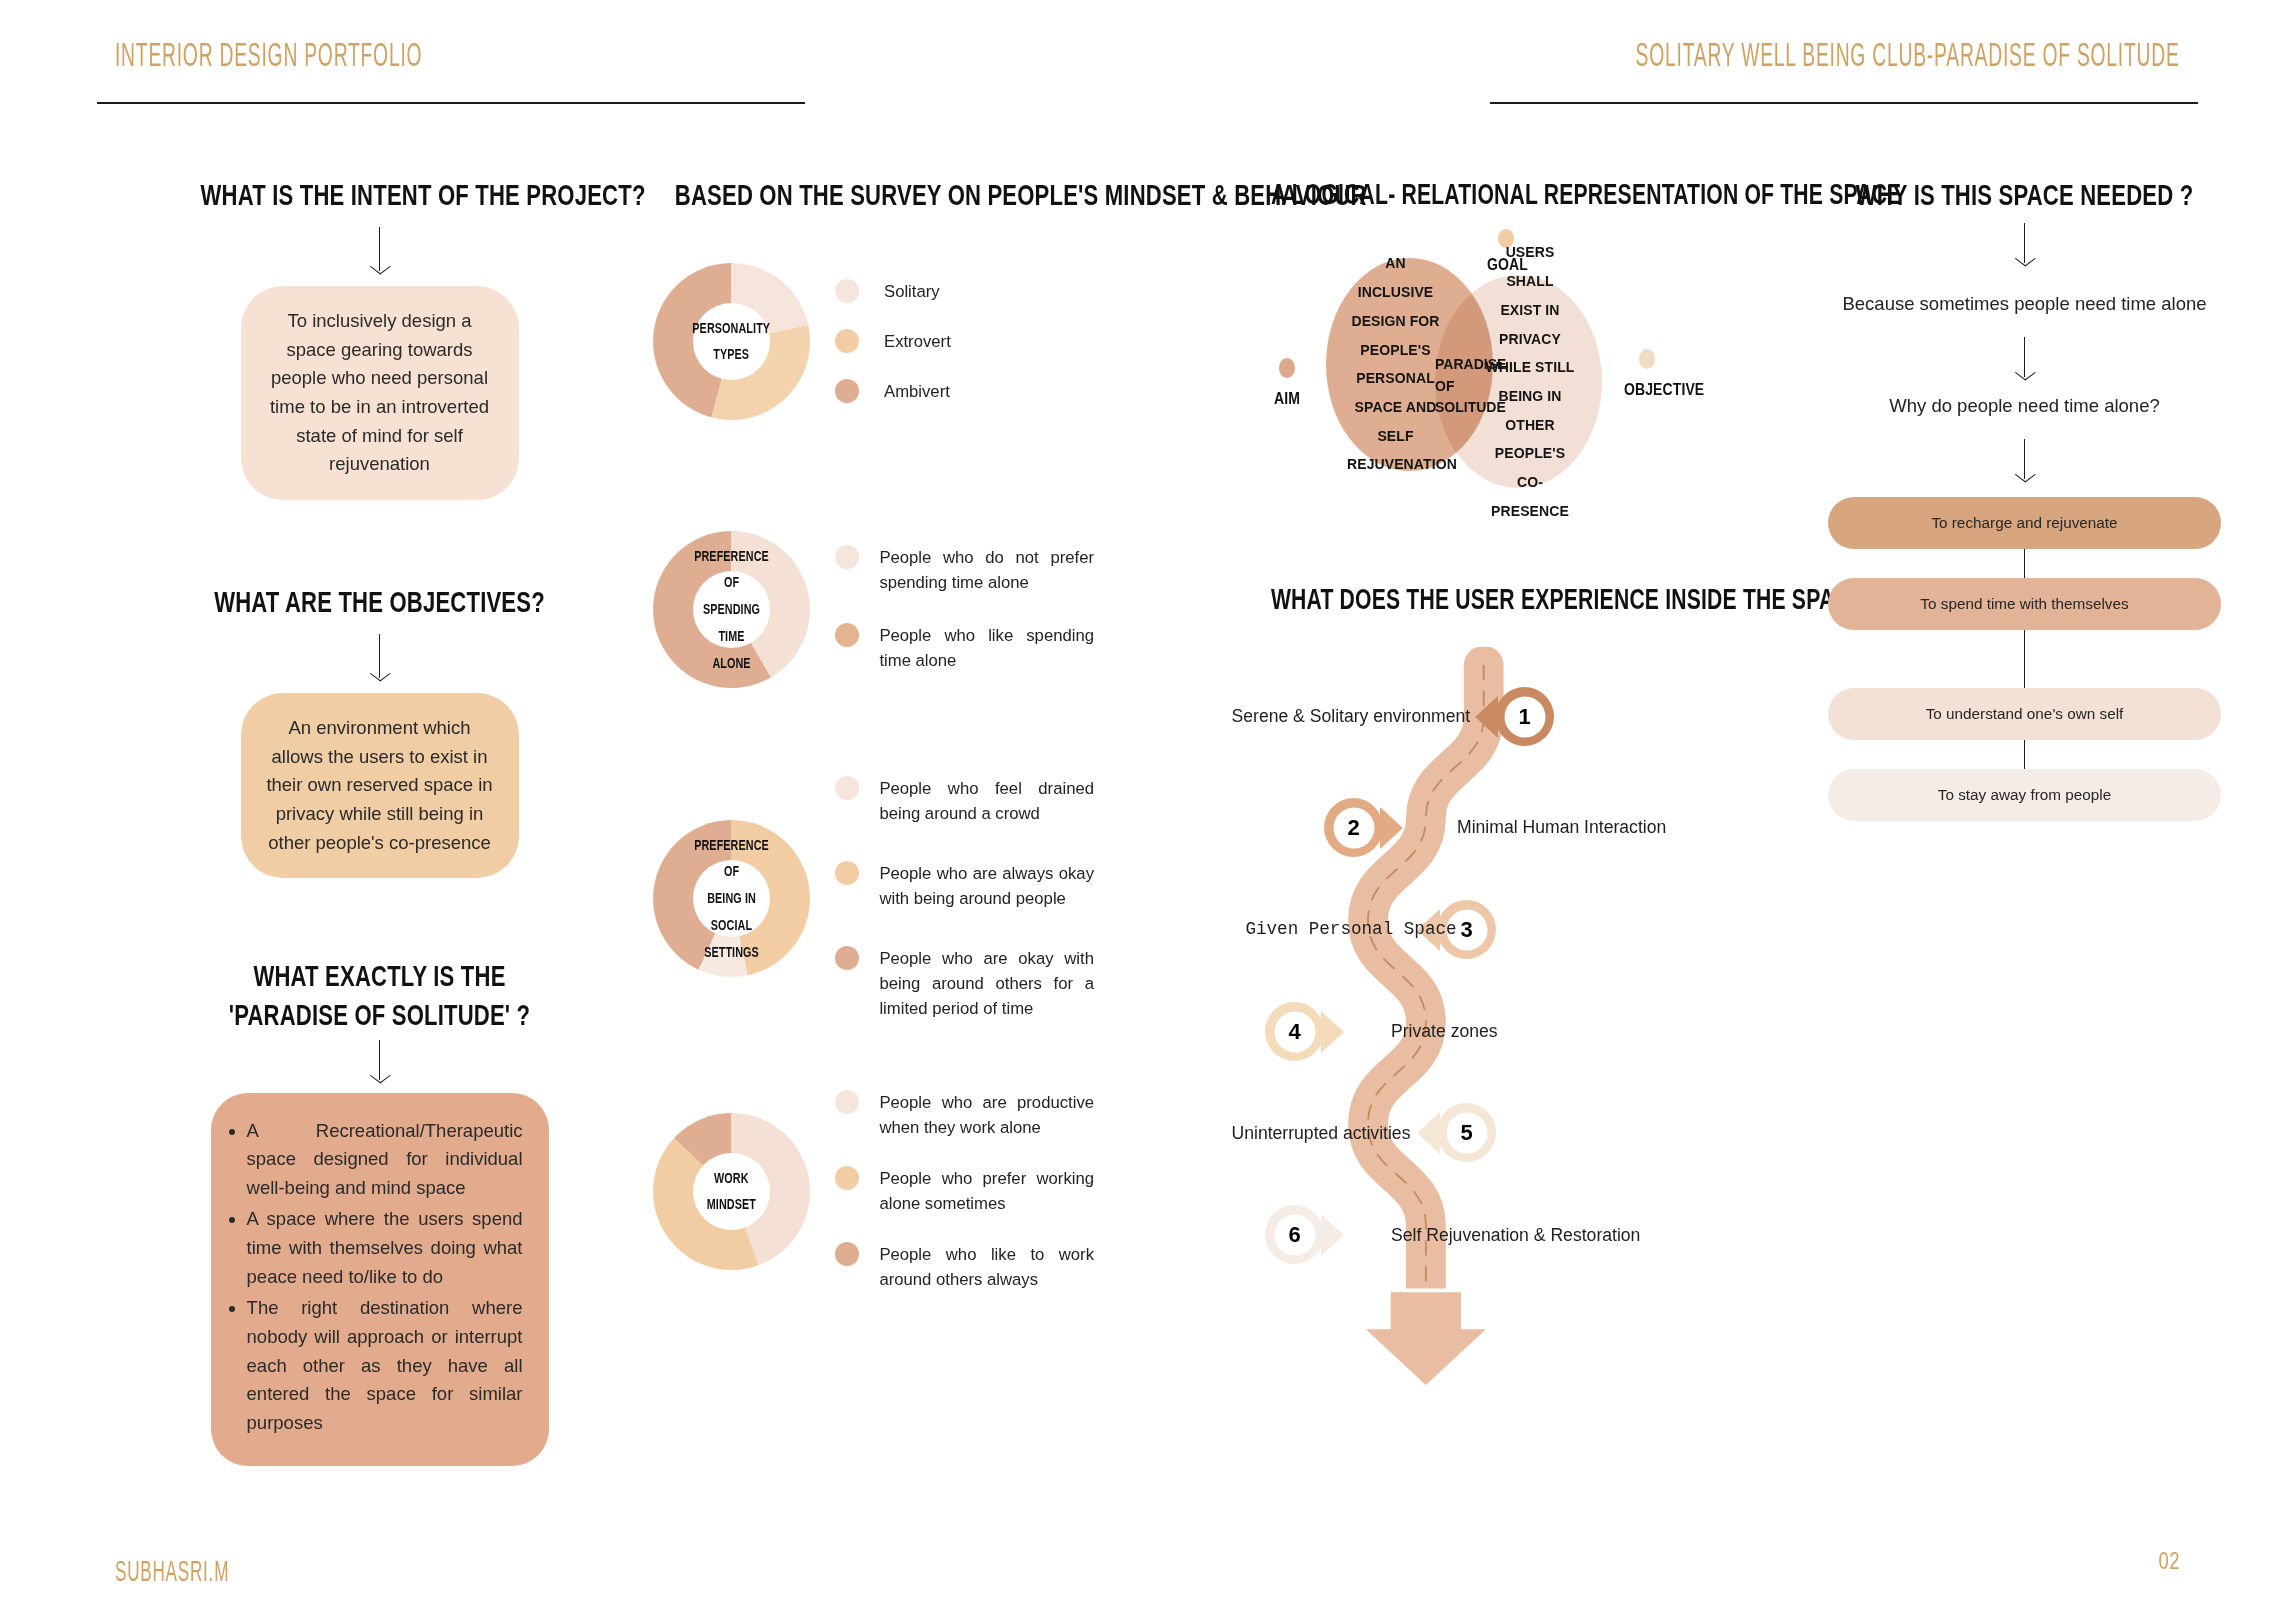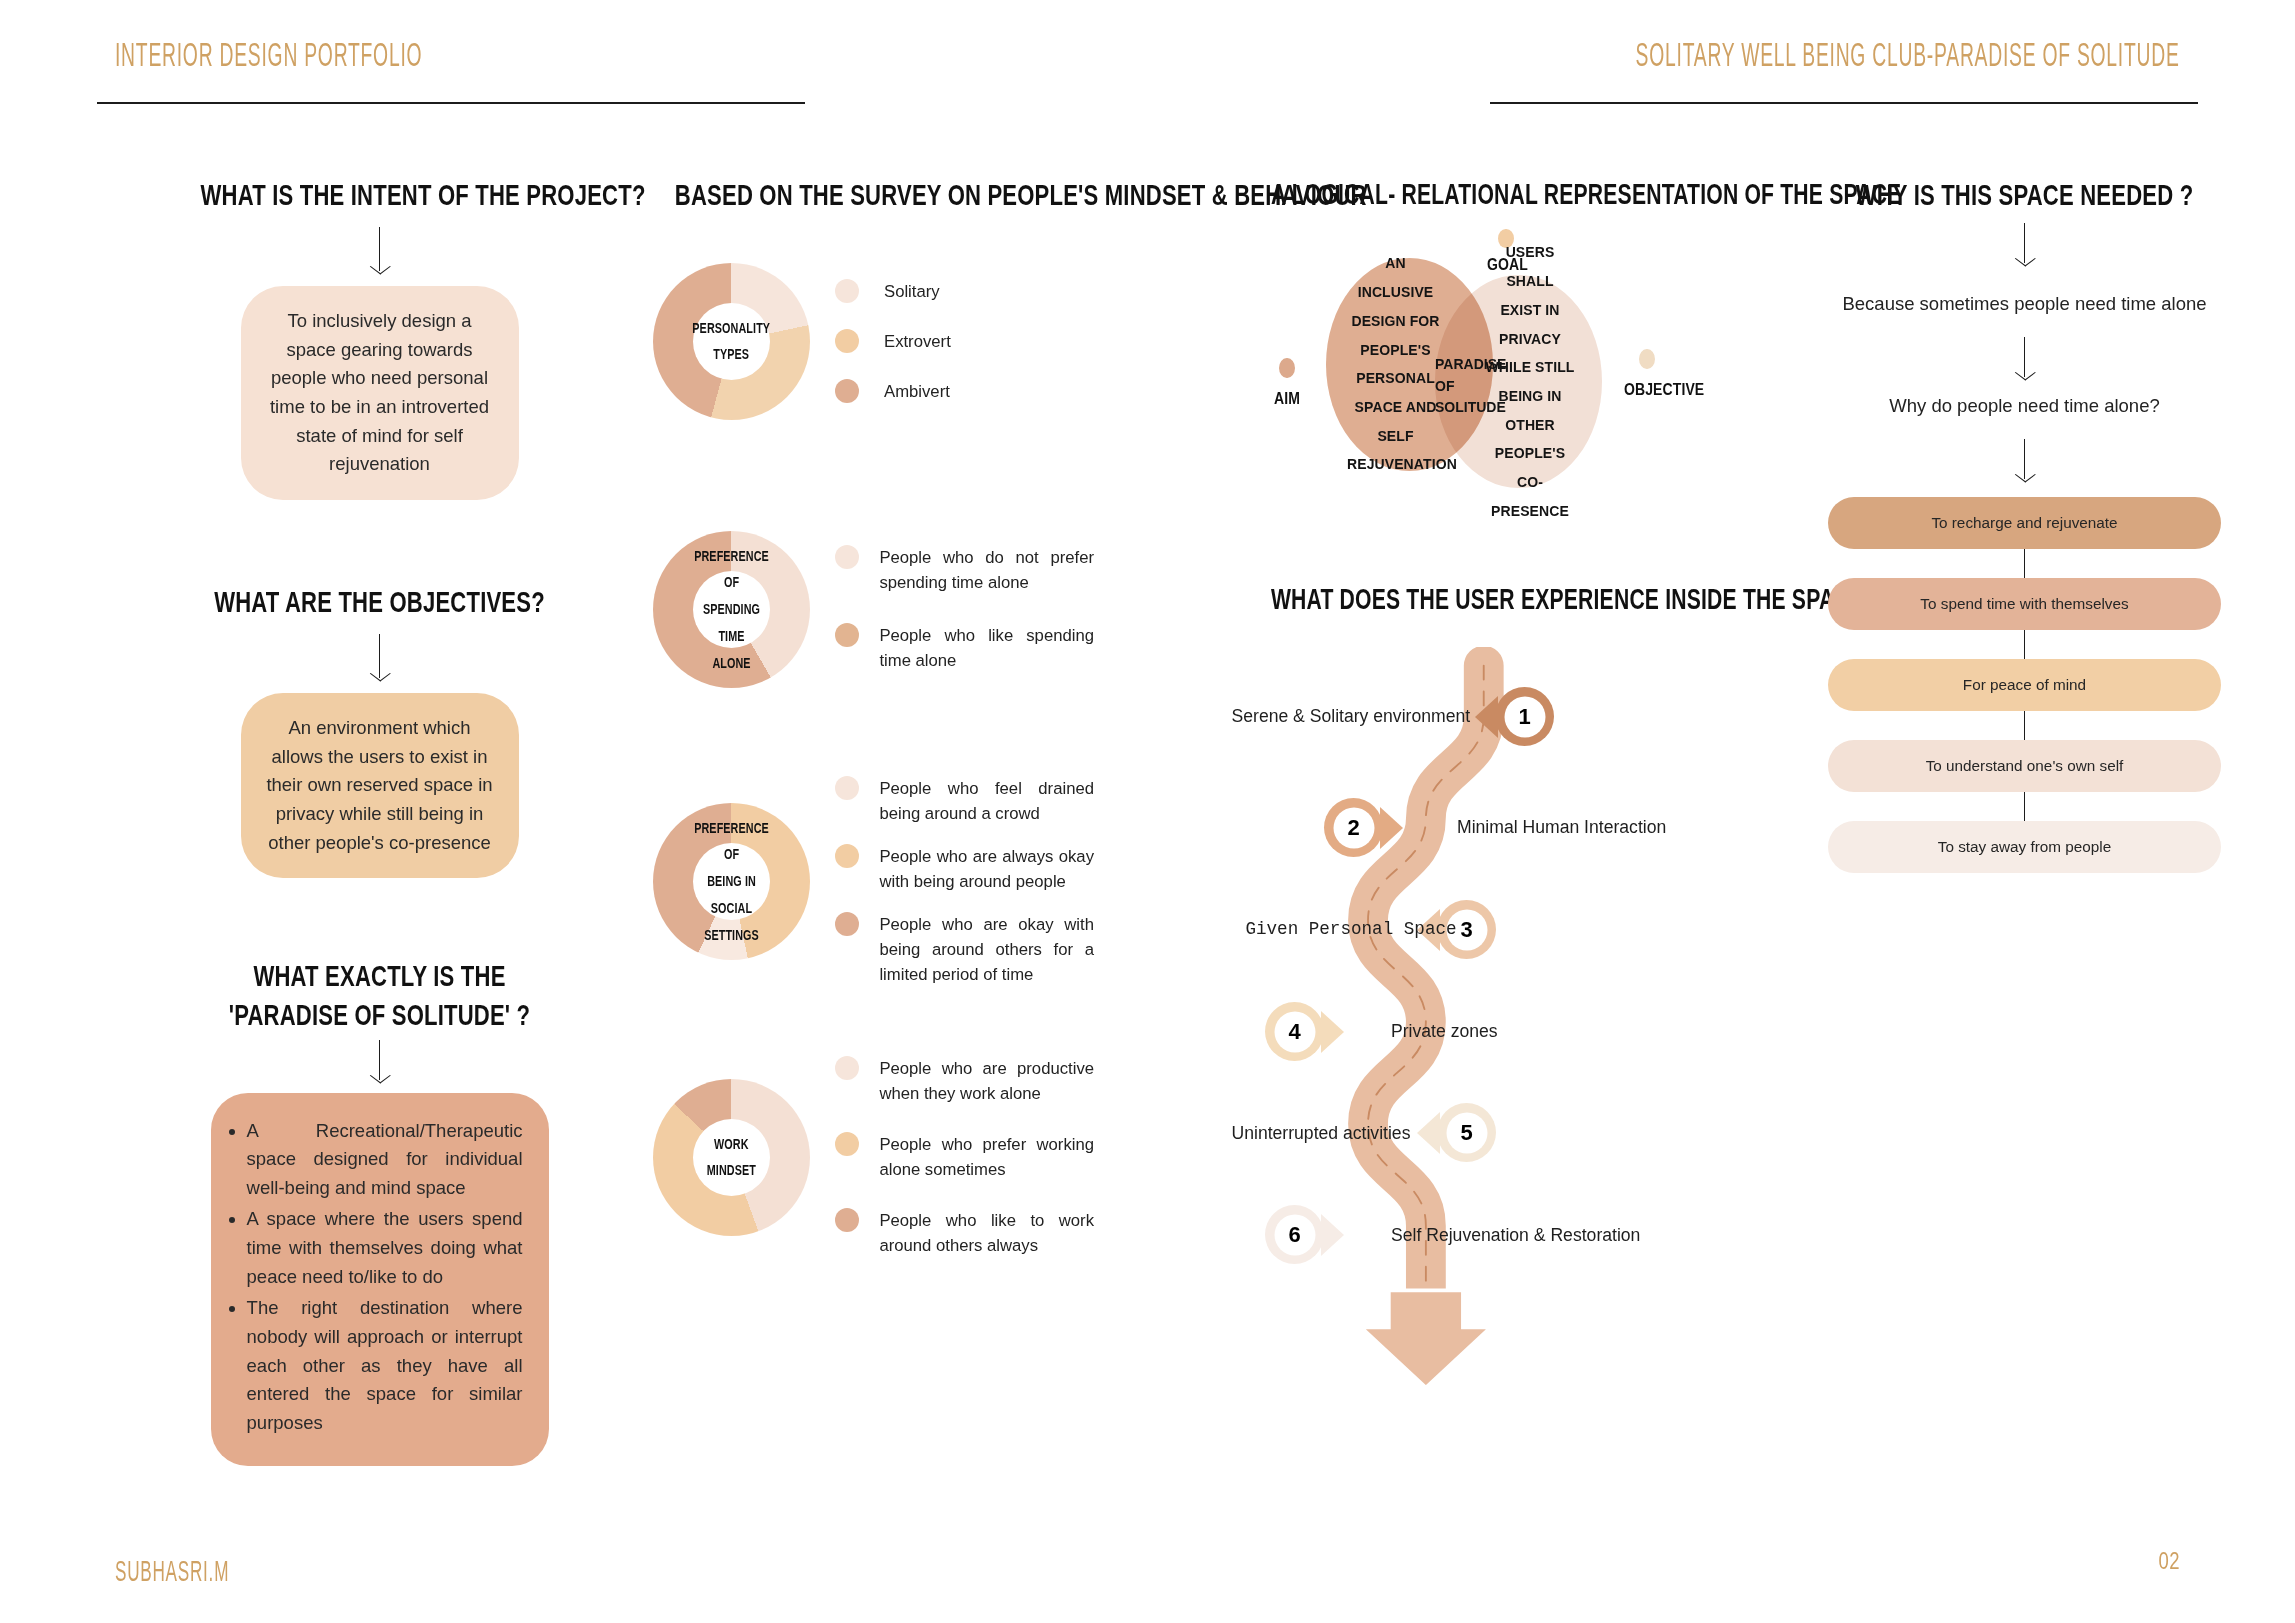--- a/index.html
+++ b/index.html
@@ -219,21 +219,21 @@
     <div class="donut-row" style="margin-top:88px;">
       <div class="donut-wrap">
         <div class="donut" style="width:157px;height:157px;background:conic-gradient(#f2cda3 0deg 168deg,#f8e9e0 168deg 205deg,#dfae92 205deg 360deg);">
           <div class="hole" style="inset:40px;">
             <span style="font-size:10.2px;line-height:1.7;"><span>PREFERENCE OF</span><br>
                   <span>BEING IN SOCIAL</span><br>
                   <span>SETTINGS</span></span>
           </div>
         </div>
       </div>
-      <div class="legend" style="gap:18px;width:259px;justify-content:center;">
+      <div class="legend" style="gap:35px;width:259px;justify-content:center;">
         <div class="leg-item">
           <div class="leg-dot" style="width:24px;height:24px;background:#f6e5db;margin-right:20.4px;"></div>
           <div class="leg-txt">People who feel drained being around a crowd</div>
         </div>
         <div class="leg-item">
           <div class="leg-dot" style="width:24px;height:24px;background:#f2cda3;margin-right:20.4px;"></div>
           <div class="leg-txt">People who are always okay with being around people</div>
         </div>
         <div class="leg-item">
           <div class="leg-dot" style="width:24px;height:24px;background:#dfae92;margin-right:20.4px;"></div>
@@ -377,23 +377,20 @@
 
     <div style="margin-top:7.4px;">
       <div class="pill" style="background:#d7a67f;">
         <span>To recharge and rejuvenate</span>
       </div>
       <div class="connector"></div>
       <div class="pill" style="background:#e3b398;">
         <span>To spend time with themselves</span>
       </div>
       <div class="connector"></div>
-      <div class="pill" style="background:#f2cfa5;">
-        <span>For  peace of mind</span>
-      </div>
       <div class="connector"></div>
       <div class="pill" style="background:#f3e1d6;">
         <span>To understand one's own self</span>
       </div>
       <div class="connector"></div>
       <div class="pill" style="background:#f6ece6;">
         <span>To stay away from people</span>
       </div>
     </div>
   </div>

